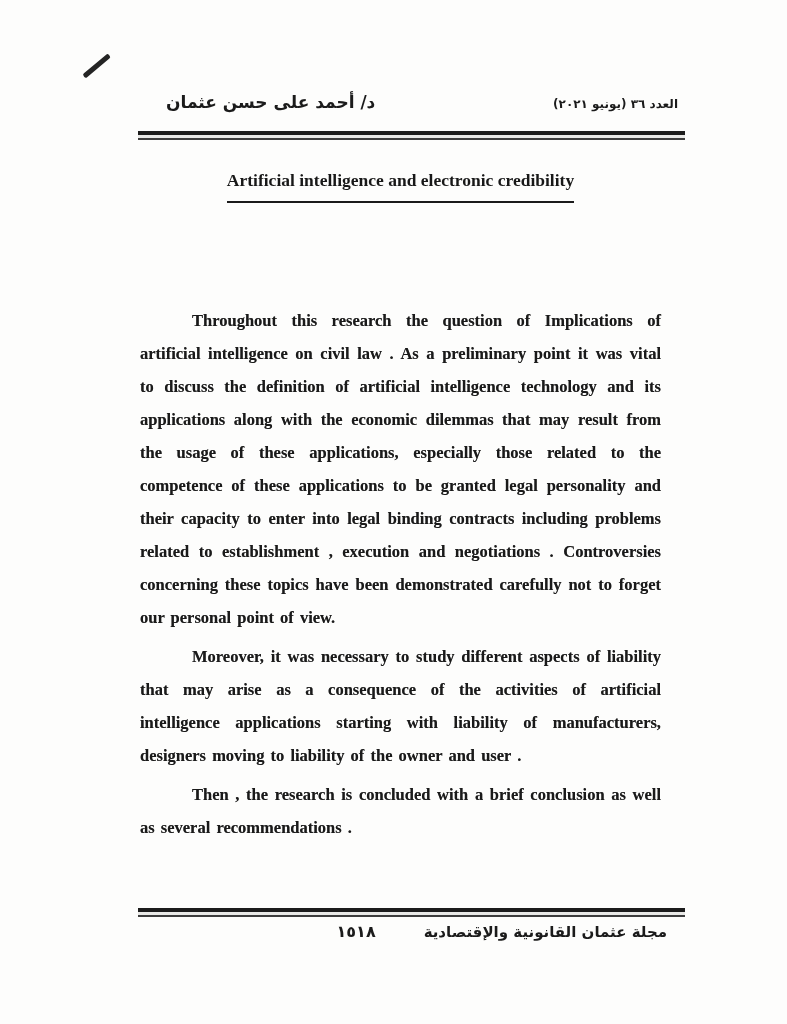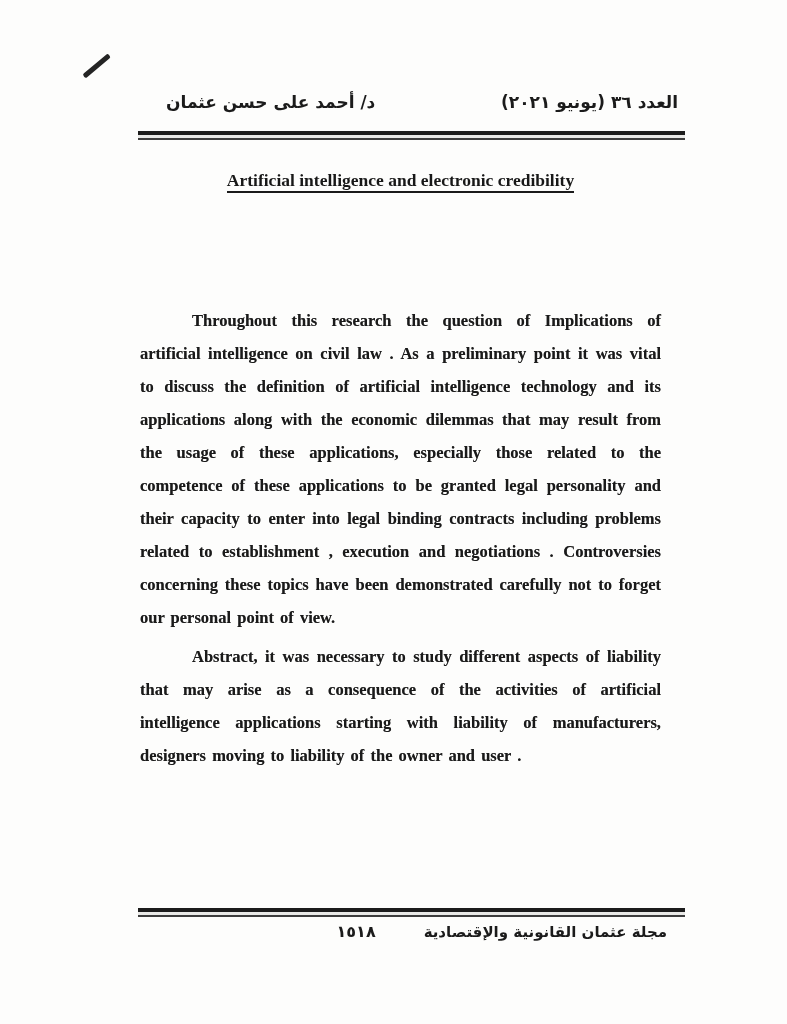--- a/index.html
+++ b/index.html
@@ -32,21 +32,21 @@
     display: flex;
     justify-content: space-between;
     align-items: baseline;
   }
   .arabic {
     font-family: "DejaVu Sans", sans-serif;
     font-weight: bold;
     color: #1b1b1b;
   }
   .header-author { font-size: 17px; }
-  .header-issue  { font-size: 17px; }
+  .header-issue  { font-size: 12px; }
   
   .rule {
     position: absolute;
     left: 138px;
     width: 547px;
     height: 3px;
     border-top: 4px solid #1c1c1c;
     border-bottom: 2px solid #3d3d3d;
     background: #e9e9e7;
   }
@@ -60,21 +60,21 @@
     text-align: center;
     font-family: "Liberation Serif", serif;
     font-weight: bold;
     color: #181818;
   }
   .doc-title    { top: 170px; font-size: 17.5px; }
   .doc-subtitle { top: 212px; font-size: 17px; }
   .underlined {
     display: inline-block;
     border-bottom: 2.5px solid #1b1b1b;
-    padding-bottom: 0;
+    padding-bottom: 10px;
   }
   
   .body-text {
     position: absolute;
     left: 140px;
     top: 287px;
     width: 521px;
     margin-top: 17px;
   }
   .body-text p {
@@ -118,21 +118,22 @@
 
   <div class="rule header-rule"></div>
 
   <div class="title-block doc-title">
     <span class="underlined">Artificial intelligence and electronic credibility</span>
   </div>
 
 
   <div class="body-text">
     <p>Throughout this research the question of Implications of artificial intelligence on civil law . As a preliminary point it was vital to discuss the definition of artificial intelligence technology and its applications along with the economic dilemmas that may result from the usage of these applications, especially those related to the competence of these applications to be granted legal personality and their capacity to enter into legal binding contracts including problems related to establishment , execution and negotiations . Controversies concerning these topics have been demonstrated carefully not to forget our personal point of view.</p>
-    <p>Abstract, it was necessary to study different aspects of liability that may arise as a consequence of the activities of artificial intelligence applications starting with liability of manufacturers, designers moving to liability of the owner and user .</p>
+    <p>Moreover, it was necessary to study different aspects of liability that may arise as a consequence of the activities of artificial intelligence applications starting with liability of manufacturers, designers moving to liability of the owner and user .</p>
+    <p>Then , the research is concluded with a brief conclusion as well as several recommendations .</p>
   </div>
 
   <div class="rule footer-rule"></div>
 
   <div class="footer-row">
     <span class="arabic page-number" dir="rtl">١٥١٨</span>
     <span class="arabic journal-name" dir="rtl">مجلة عثمان القانونية والإقتصادية</span>
   </div>
 
 </div>

